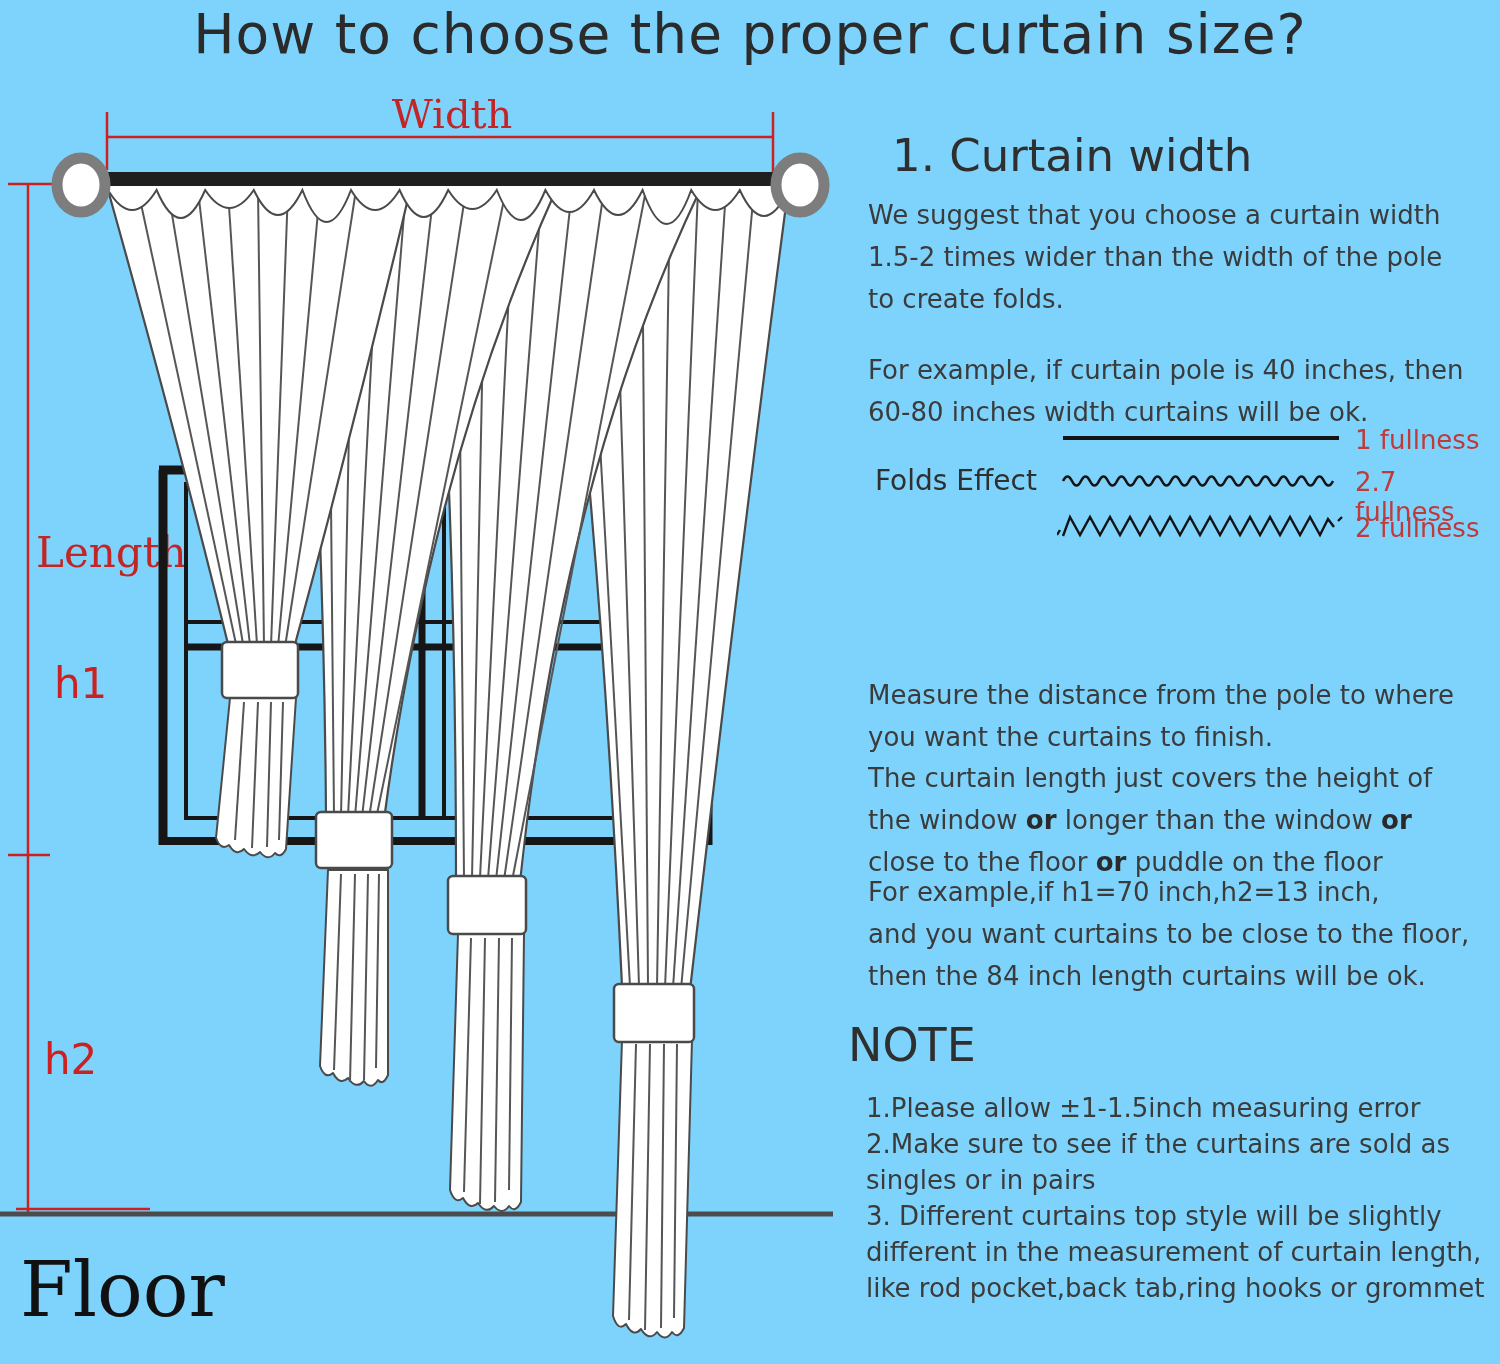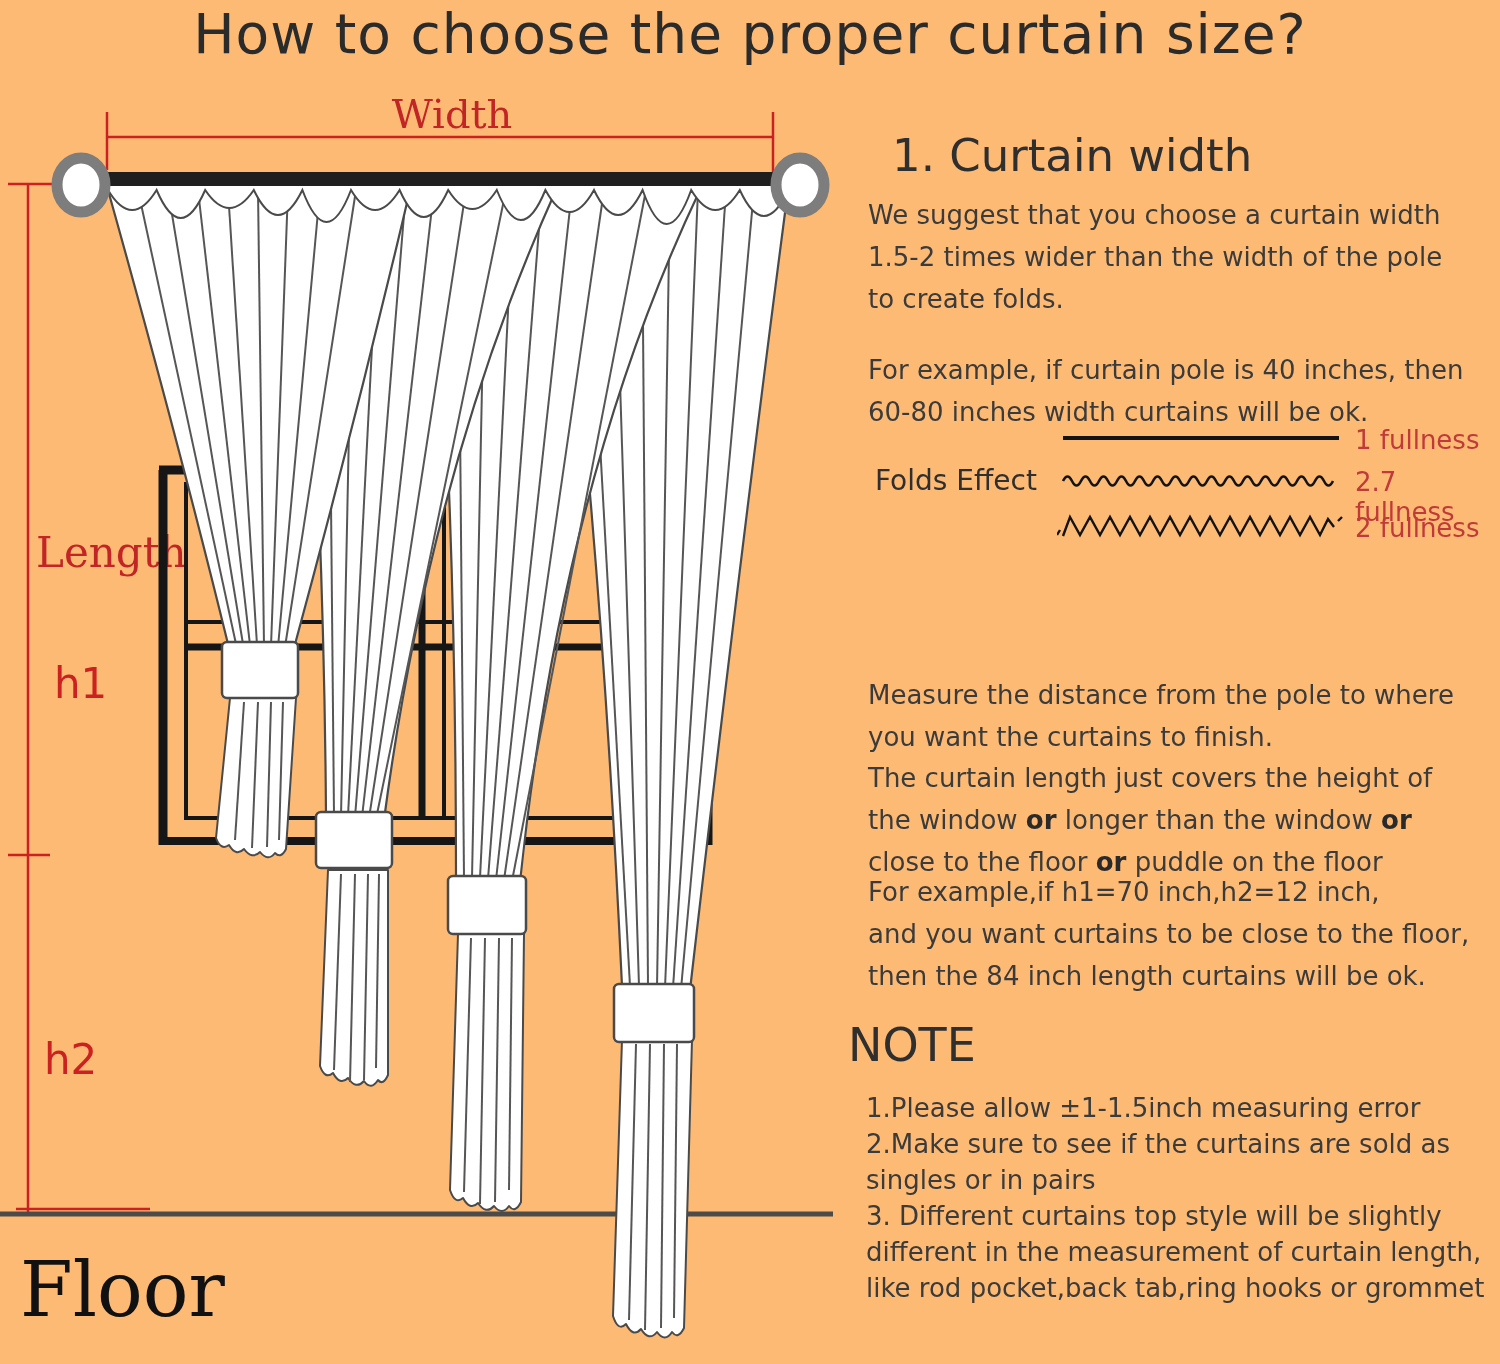--- a/index.html
+++ b/index.html
@@ -1,16 +1,16 @@
 <!DOCTYPE html>
 <html><head>
 <meta charset="utf-8">
 <style>
   html,body{margin:0;padding:0;background:#ffffff;}
-  .stage{position:relative;width:1500px;height:1364px;background:#fdba74;overflow:hidden;
+  .stage{position:relative;width:1500px;height:1364px;background:#7dd3fc;overflow:hidden;
          font-family:"DejaVu Sans","Liberation Sans",sans-serif;color:#3b3b3b;}
   .title{position:absolute;left:0;top:2px;width:1500px;text-align:center;
          font-size:55px;color:#2b2b2b;letter-spacing:1px;}
   svg.diagram{position:absolute;left:0;top:0;}
 
   .abs{position:absolute;}
   .h2x{font-size:45px;color:#2f2f2f;}
   .p{font-size:26px;line-height:42px;color:#3b3b3b;white-space:pre-line;margin-left:16px;}
   .formula{font-size:27px;font-weight:bold;color:#1e1e1e;}
   .notes .p{line-height:36px;}
@@ -178,21 +178,21 @@
 
   <div class="abs p" style="left:852px;top:674px">Measure the distance from the pole to where
 you want the curtains to finish.</div>
 
   <div class="abs p" style="left:852px;top:757px;white-space:normal">
     <div><span>The curtain length just covers the height of</span></div>
     <div><span>the window </span><span class="b">or</span><span> longer than the window </span><span class="b">or</span></div>
     <div><span>close to the floor </span><span class="b">or</span><span> puddle on the floor</span></div>
   </div>
 
-  <div class="abs p" style="left:852px;top:871px">For example,if h1=70 inch,h2=12 inch,
+  <div class="abs p" style="left:852px;top:871px">For example,if h1=70 inch,h2=13 inch,
 and you want curtains to be close to the floor,
 then the 84 inch length curtains will be ok.</div>
 
   <div class="abs h2x" style="left:848px;top:1018px;font-size:46px">NOTE</div>
 
   <div class="abs notes" style="left:850px;top:1090px">
     <div class="p">1.Please allow ±1-1.5inch measuring error</div>
     <div class="p">2.Make sure to see if the curtains are sold as
 singles or in pairs</div>
     <div class="p">3. Different curtains top style will be slightly

